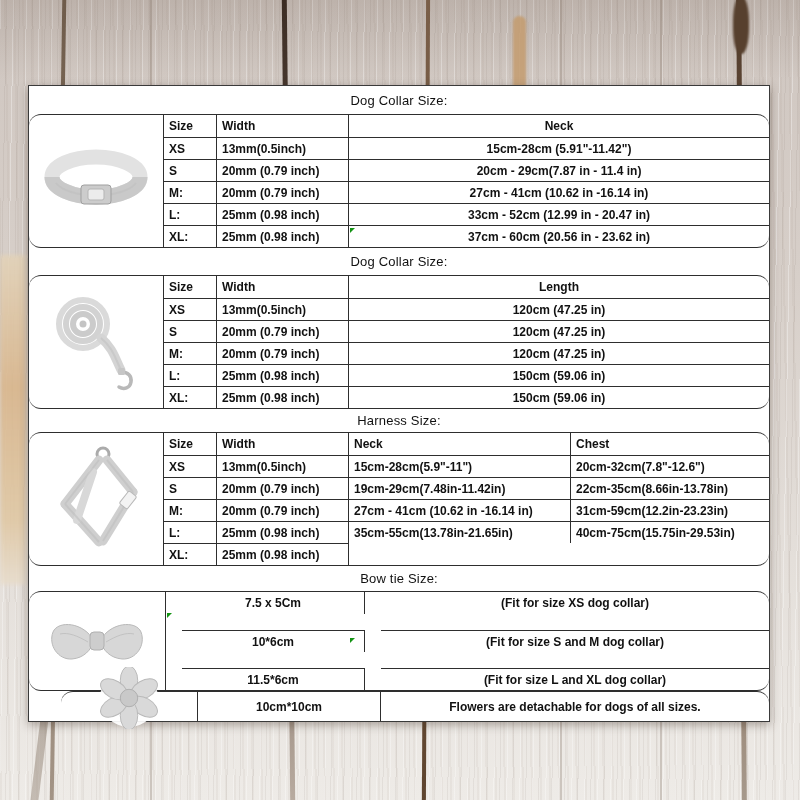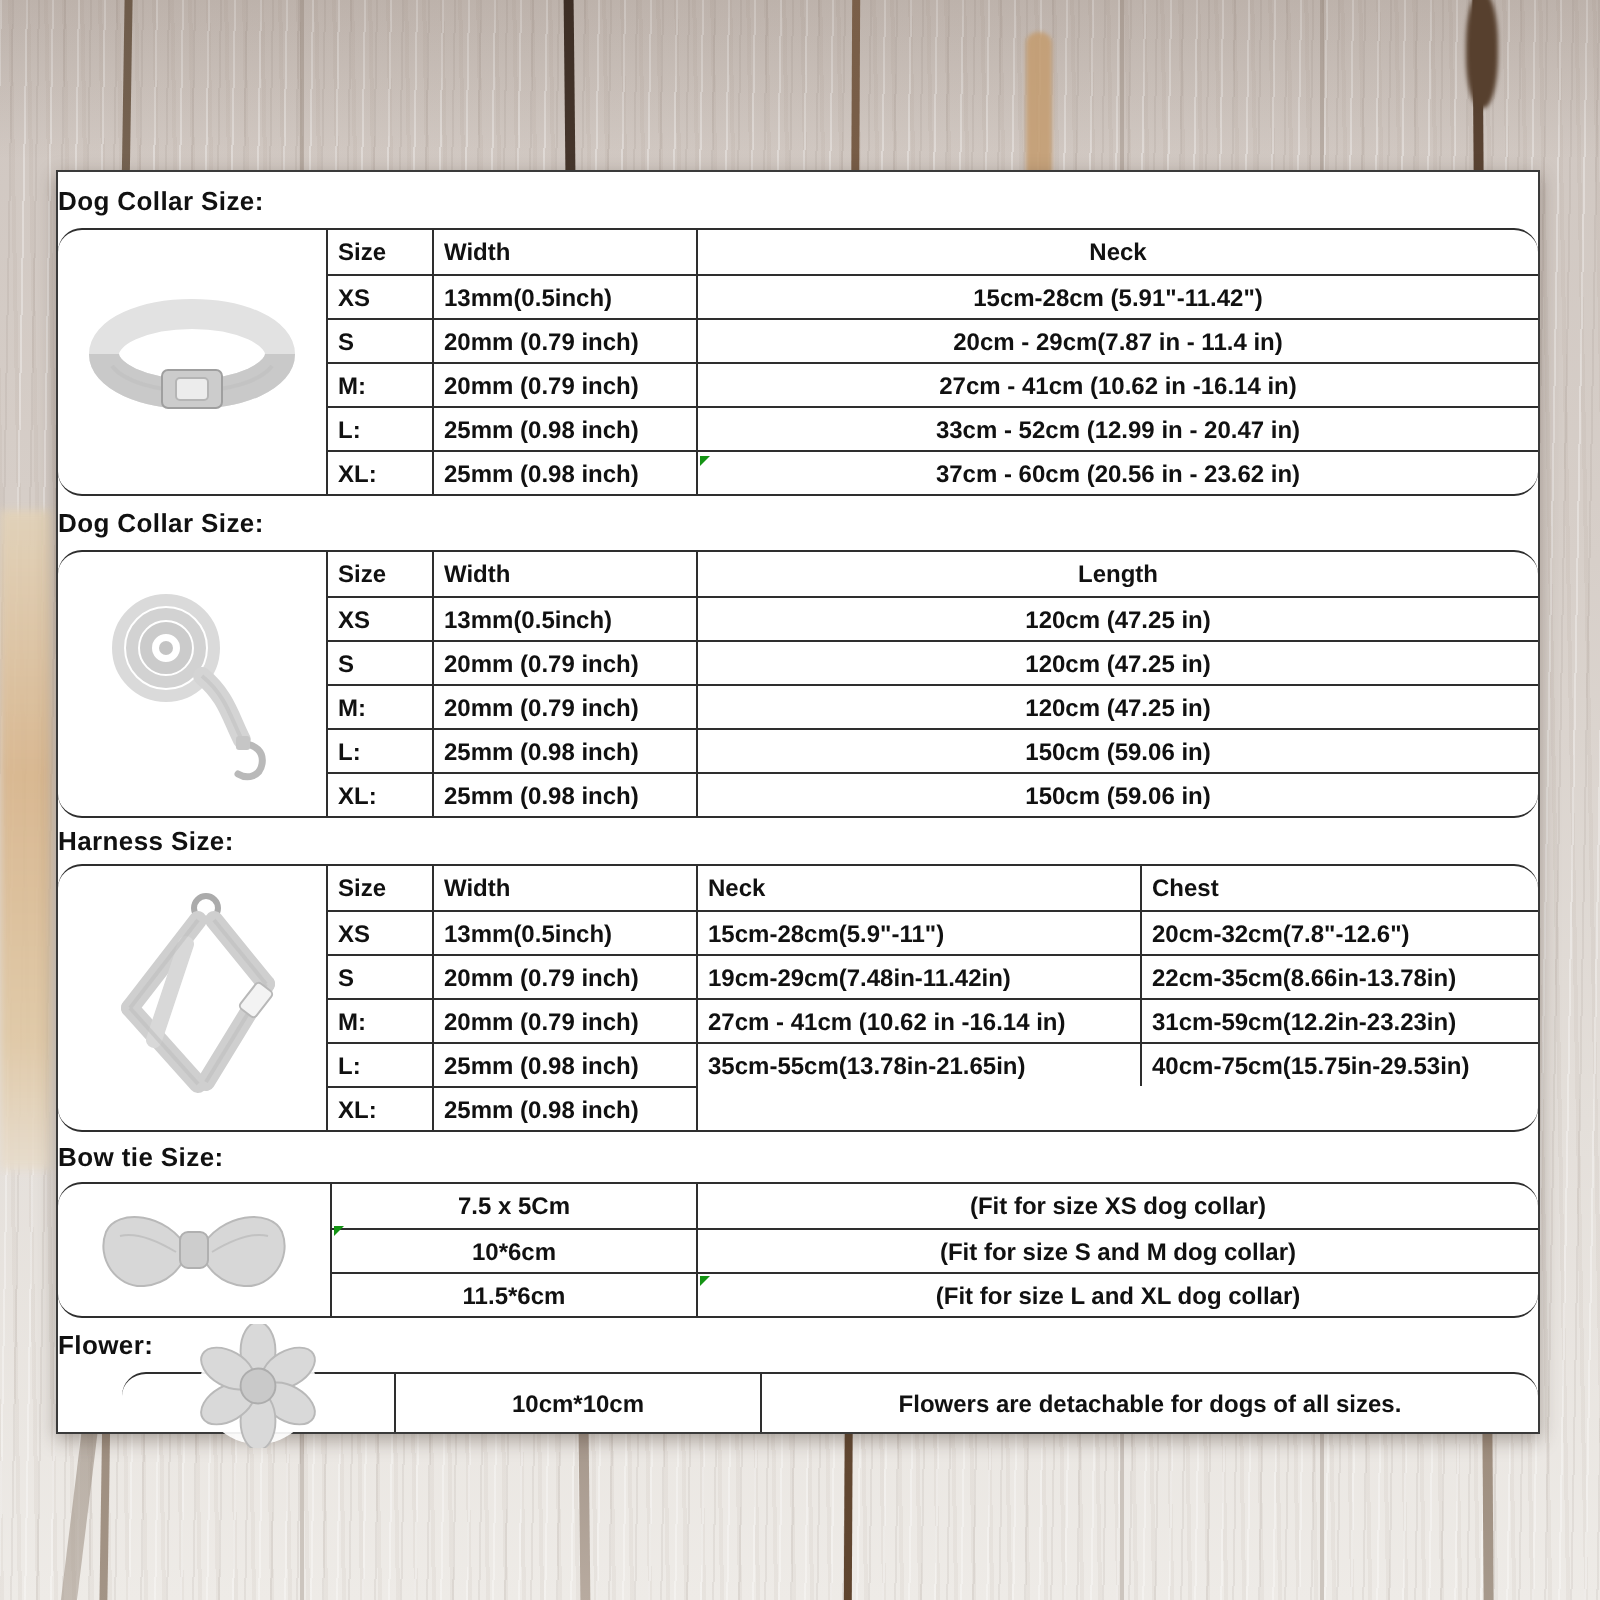--- a/index.html
+++ b/index.html
@@ -43,27 +43,27 @@
         transform:rotate(7deg);opacity:.65;
         background:linear-gradient(180deg,#9a8d80,#b0a499);}
 
   
   :root{--b:#2e2e2e;}
   .panel{
     position:absolute;left:28px;top:85px;width:742px;z-index:2;
     background:#fff;border:1px solid #3a3a3a;box-sizing:border-box;
     box-shadow:0 3px 9px rgba(60,45,35,.38);
   }
-  .heading{display:flex;align-items:center;justify-content:flex-start;
-           font-weight:bold;font-size:13px;letter-spacing:.2px;}
+  .heading{display:flex;align-items:center;justify-content:center;
+           font-weight:normal;font-size:13px;letter-spacing:.2px;}
   .hA{height:28px}.hB{height:27px}.hC{height:23px}.hD{height:25px}.hE{height:27px}
   .tbl{display:grid;border-top:1px solid var(--b);border-bottom:1px solid var(--b);border-radius:12px;}
   .c3{grid-template-columns:135px 53px 132px 1fr;grid-auto-rows:22px;}
   .c4{grid-template-columns:135px 53px 132px 222px 1fr;grid-auto-rows:22px;}
-  .cbow{grid-template-columns:137px 183px 1fr;grid-auto-rows:22px;}
+  .cbow{grid-template-columns:137px 183px 1fr;grid-auto-rows:22px;gap:16px;}
   .cflw{grid-template-columns:137px 183px 1fr;grid-auto-rows:29px;border-bottom:none;margin-left:32px;}
   .cell{display:flex;align-items:center;
         border-top:1px solid var(--b);border-right:1px solid var(--b);
         font-size:12px;font-weight:bold;padding:0 5px;
         box-sizing:border-box;white-space:nowrap;overflow:visible;}
   .r1{border-top:none;}
   .lc{border-right:none;}
   .ctr{justify-content:center;padding:0;text-align:center;}
   .img-cell{justify-content:center;padding:0;border-top:none;}
   .span6{grid-row:1 / span 6;}
@@ -235,23 +235,20 @@
       </svg>
     </div>
     <div class="cell r1 ctr">7.5 x 5Cm</div>
     <div class="cell r1 lc ctr">(Fit for size XS dog collar)</div>
     <div class="cell ctr">10*6cm</div>
     <div class="cell lc ctr">(Fit for size S and M dog collar)</div>
     <div class="cell ctr">11.5*6cm</div>
     <div class="cell lc ctr">(Fit for size L and XL dog collar)</div>
   </div>
 
-  <div class="heading hE">
-    <span>Flower:</span>
-  </div>
   <div class="tbl cflw">
     <div class="cell img-cell r1">
       <svg class="flower-art" width="62" height="62" viewBox="0 0 64 64">
         <ellipse cx="32" cy="32" rx="30" ry="30" fill="#ffffff" opacity=".92"></ellipse>
         <g fill="#d9d9d9" stroke="#b9b9b9">
           <ellipse cx="32" cy="14" rx="9" ry="15"></ellipse>
           <ellipse cx="32" cy="14" rx="9" ry="15" transform="rotate(60 32 32)"></ellipse>
           <ellipse cx="32" cy="14" rx="9" ry="15" transform="rotate(120 32 32)"></ellipse>
           <ellipse cx="32" cy="14" rx="9" ry="15" transform="rotate(180 32 32)"></ellipse>
           <ellipse cx="32" cy="14" rx="9" ry="15" transform="rotate(240 32 32)"></ellipse>

